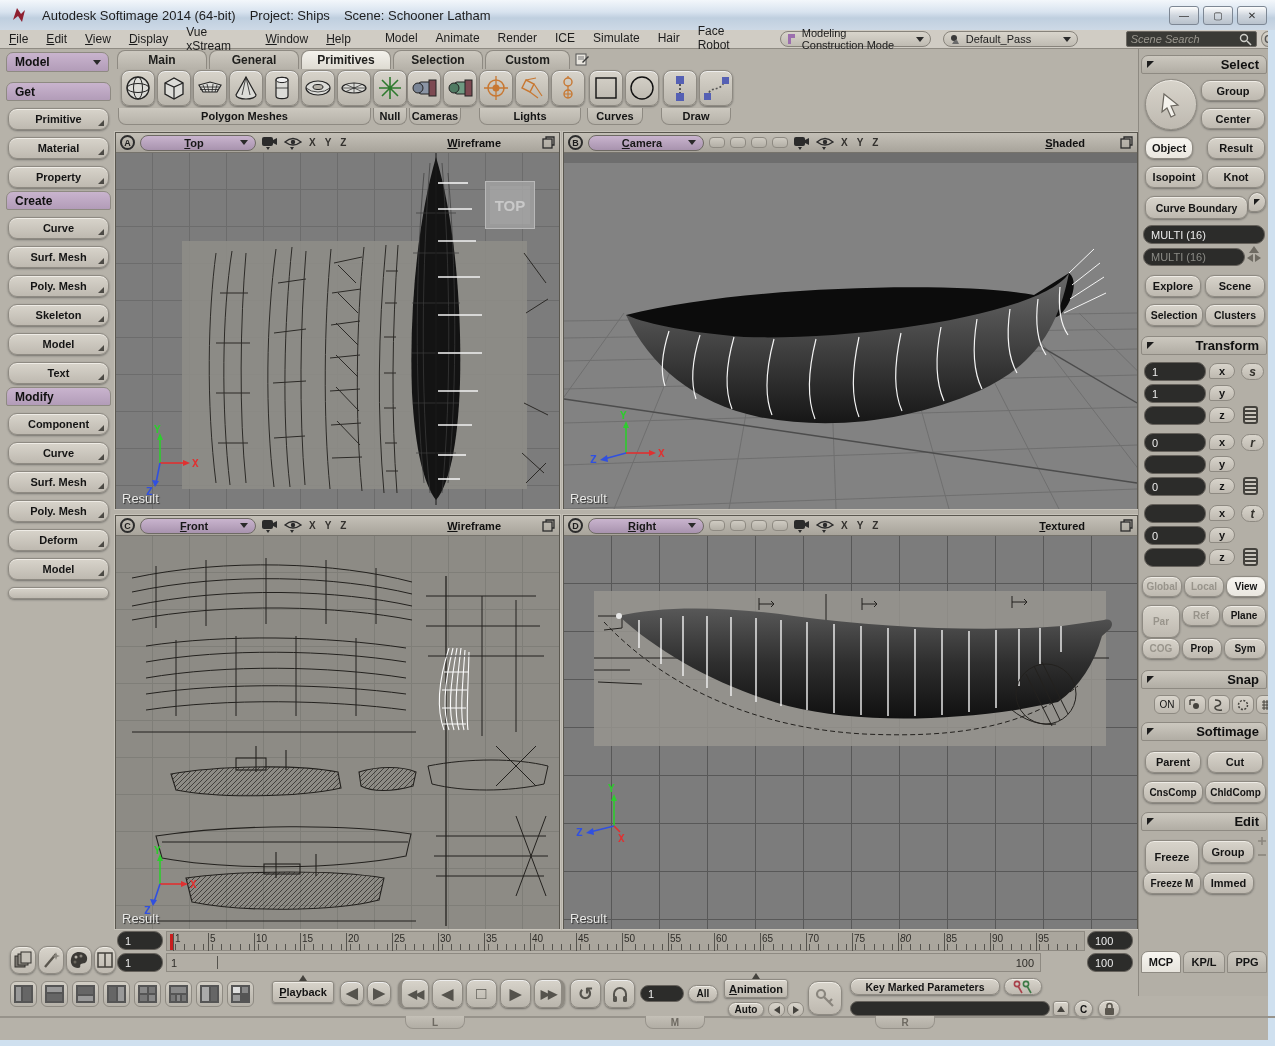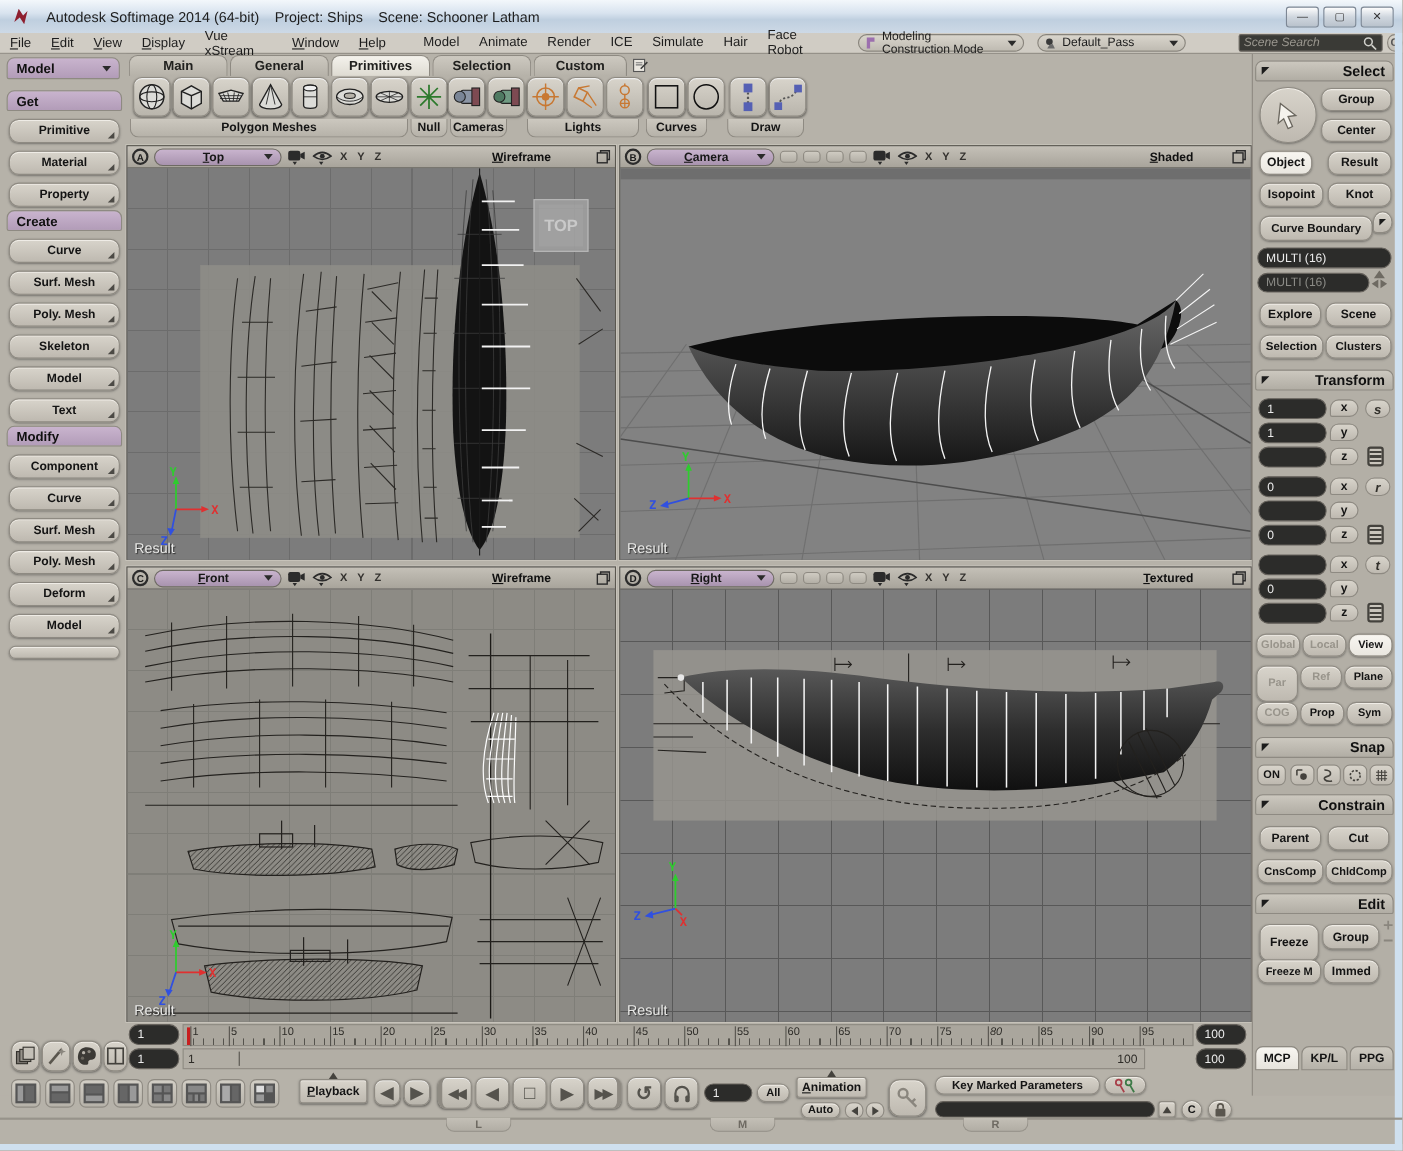--- a/index.html
+++ b/index.html
@@ -90,21 +90,21 @@
   .axisbtn { position:absolute; width:26px; height:16px; border-radius:8px 8px 8px 2px; border:1px solid #8e8a82;
     background:linear-gradient(180deg,#d8d4cb,#beb9b0); font-weight:bold; font-size:11px; color:#141414;
     display:flex; align-items:center; justify-content:center; }
   .srtbtn { position:absolute; width:23px; height:17px; border-radius:9px; border:1px solid #8e8a82;
     background:linear-gradient(180deg,#d8d4cb,#beb9b0); font-weight:bold; font-size:12px; font-style:italic; color:#33312c;
     display:flex; align-items:center; justify-content:center; }
   .stackicon { position:absolute; width:15px; height:18px; border:2px solid #44423d; border-radius:3px;
     background:repeating-linear-gradient(to bottom,#c9c5bc 0 2px,#44423d 2px 4px); }
   .snapbtn { position:absolute; width:22px; height:19px; border-radius:6px; border:1px solid #8e8a82;
     background:linear-gradient(180deg,#d8d4cb,#beb9b0); display:flex; align-items:center; justify-content:center;
-    font-weight:bold; font-size:10px; color:#141414; }
+    font-weight:normal; font-size:10px; color:#141414;margin-left:11px; }
   .mcptab { position:absolute; height:22px; border:1px solid #8e8a82; border-radius:7px 7px 0 0;
     background:linear-gradient(180deg,#cdc9c0,#b6b2a9); font-weight:bold; font-size:11px; color:#141414;
     display:flex; align-items:center; justify-content:center; }
   .mcptab.active { background:linear-gradient(180deg,#f8f6f1,#e6e3dc); }
   .spin { position:absolute; display:flex; flex-direction:column; align-items:center; gap:1px; }
   .tri-up { width:0;height:0;border-left:5px solid transparent;border-right:5px solid transparent;border-bottom:7px solid #6e6a62; }
   .tri-l { width:0;height:0;border-top:4px solid transparent;border-bottom:4px solid transparent;border-right:6px solid #6e6a62; }
   .tri-r { width:0;height:0;border-top:4px solid transparent;border-bottom:4px solid transparent;border-left:6px solid #6e6a62; }
   
   #ruler { position:absolute; left:166px; top:931px; width:919px; height:20px; background:#aaa69d;
@@ -864,21 +864,21 @@
       </svg>
     </div>
   <div class="snapbtn" style="left:106px; top:646px;">
       <svg width="14" height="14" viewBox="0 0 14 14">
         <path d="M2,4 L12,4 M2,7 L12,7 M2,10 L12,10 M4,2 L4,12 M7,2 L7,12 M10,2 L10,12" stroke="#44423d" stroke-width="1" fill="none"></path>
       </svg>
     </div>
 
   <div class="hdrbar" style="left:2px; top:673px; width:126px; height:19px;">
       <span class="tri"></span>
-      <span>Constrain</span>
+      <span>Softimage</span>
     </div>
   <div class="pill" style="left:6px; top:702px; width:56px; height:22px;">Parent</div>
   <div class="pill" style="left:68px; top:702px; width:56px; height:22px;">Cut</div>
   <div class="pill" style="left:4px; top:732px; width:60px; height:22px; font-size:10px;">CnsComp</div>
   <div class="pill" style="left:66px; top:732px; width:61px; height:22px; font-size:10px;">ChldComp</div>
 
   <div class="hdrbar" style="left:2px; top:763px; width:126px; height:19px;">
       <span class="tri"></span>
       <span>Edit</span>
     </div>

